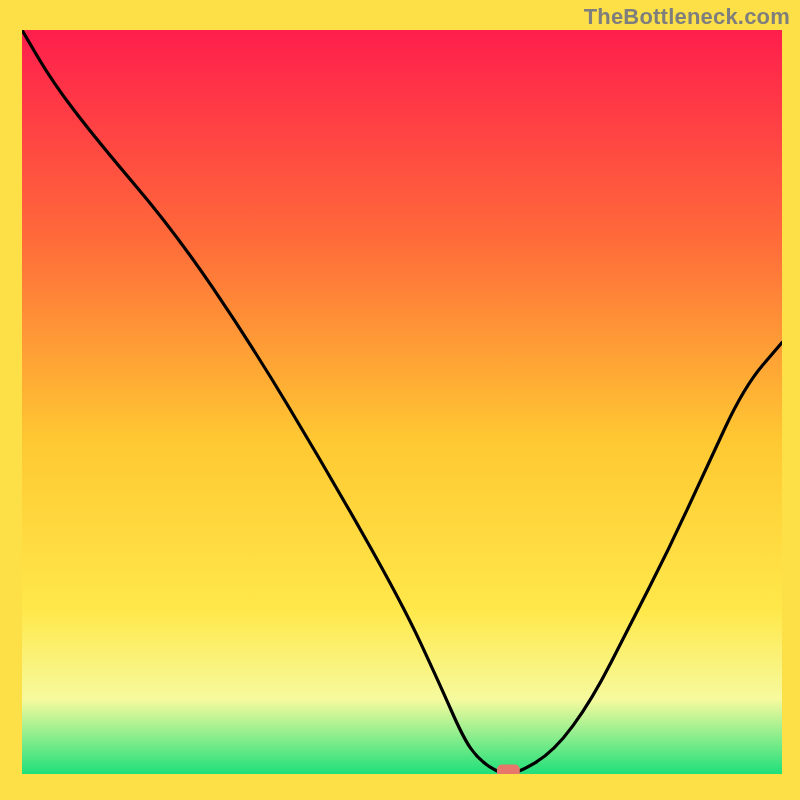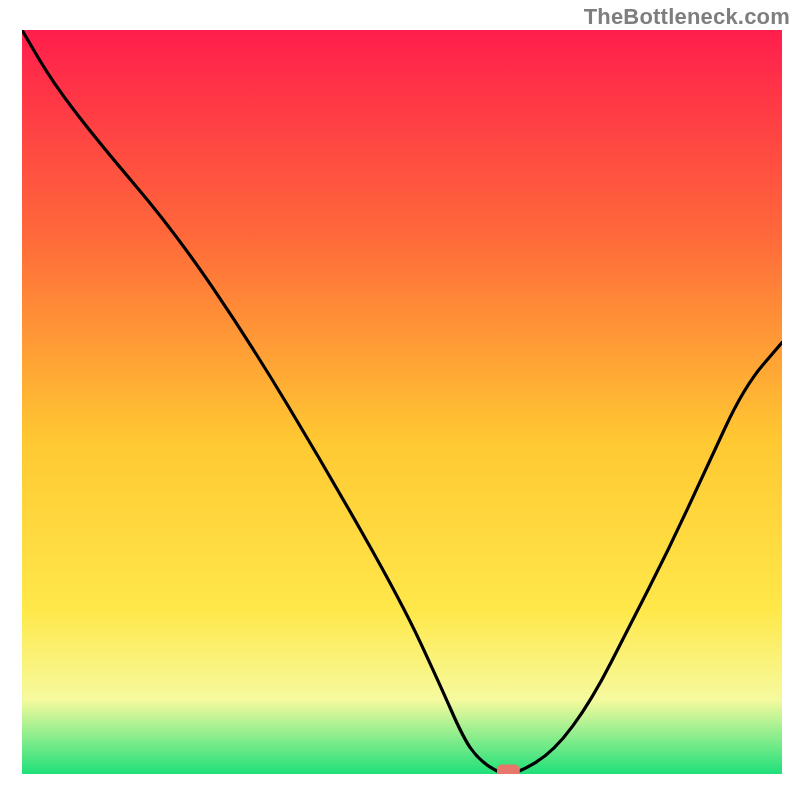--- a/index.html
+++ b/index.html
@@ -8,21 +8,21 @@
     width: 800px;
     height: 800px;
     background: #000;
     overflow: hidden;
     font-family: Arial, Helvetica, sans-serif;
   }
   .frame {
     position: relative;
     width: 800px;
     height: 800px;
-    background: #ffffff;
+    background: #fde047;
   }
   .watermark {
     position: absolute;
     top: 4px;
     right: 10px;
     color: #7e7e7e;
     font-size: 22px;
     font-weight: 600;
     letter-spacing: 0.2px;
     z-index: 5;

